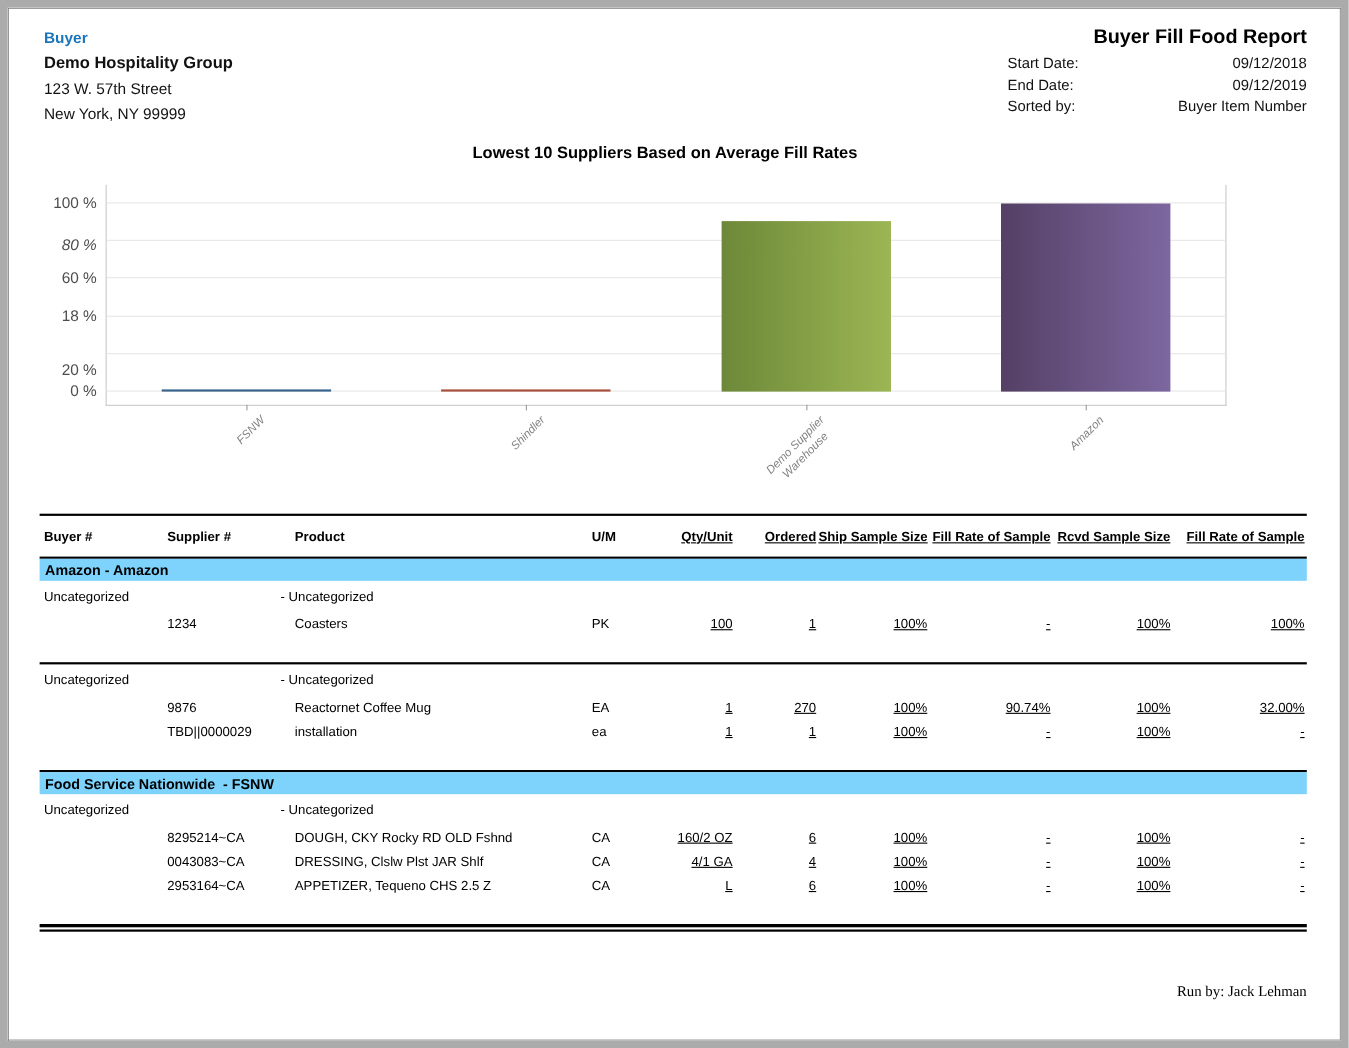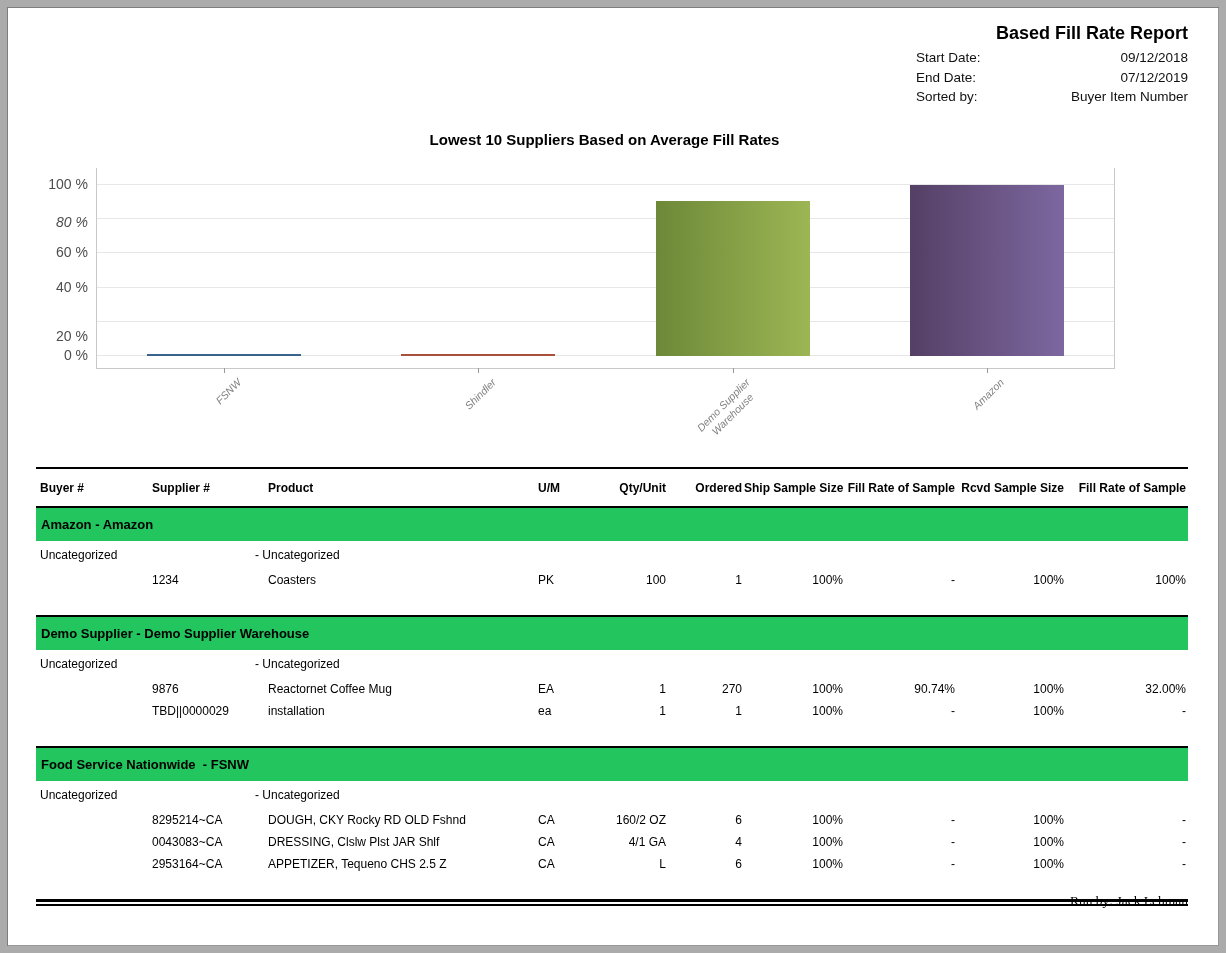--- a/index.html
+++ b/index.html
@@ -30,64 +30,70 @@
   .xlab{position:absolute;top:0;transform:rotate(-45deg);transform-origin:100% 0;
         font-size:10.5px;font-style:italic;color:#828282;white-space:pre-line;text-align:center;line-height:13px;}
 
   
   .report-table{position:absolute;left:29px;top:460px;width:1152px;}
   .t-rule{border-top:2px solid #000;}
   .trow{display:grid;grid-template-columns:112px 116px 270px 62px 72px 76px 101px 112px 109px 122px;
         align-items:center;font-size:12px;color:#000;}
   .thead{height:37px;font-weight:bold;}
   .c{padding-left:4px;text-align:left;white-space:nowrap;overflow:hidden;}
-  .r{text-align:right;padding-right:2px;white-space:nowrap;}
+  .r{text-align:right;padding-right:2px;white-space:nowrap;text-decoration:underline;}
   .b{font-weight:bold;}
   .g-rule{border-top:2px solid #000;}
-  .g-bar{height:33px;background:#22c55e;display:flex;align-items:center;}
+  .g-bar{height:20px;background:#7dd3fc;display:flex;align-items:center;}
   .g-bar span{font-size:13px;font-weight:bold;padding-left:5px;white-space:pre;}
   .uncat{height:28px;font-weight:normal;}
   .dash{grid-column:3;position:relative;left:-13px;}
   .data-row{height:22px;}
   .group{margin-bottom:24px;}
   .group.last{margin-bottom:24px;}
   .b-rule{border-top:3px solid #000;border-bottom:2px solid #000;height:2px;}
 
   
   .footer{position:absolute;right:31px;top:851px;text-align:right;
           font-family:"Liberation Serif",serif;font-size:13.5px;line-height:17px;color:#000;white-space:pre;}
 </style>
 </head>
 <body>
 
 <div class="viewport">
   <div class="page">
 
+    <div class="hdr-left">
+      <div class="buyer-lbl">Buyer</div>
+      <div class="company">Demo Hospitality Group</div>
+      <div class="addr">123 W. 57th Street</div>
+      <div class="addr">New York, NY 99999</div>
+    </div>
 
     <div class="hdr-right">
-      <div class="rpt-title">Based Fill Rate Report</div>
+      <div class="rpt-title">Buyer Fill Food Report</div>
       <div class="meta-row">
         <span>Start Date:</span>
         <span>09/12/2018</span>
       </div>
       <div class="meta-row">
         <span>End Date:</span>
-        <span>07/12/2019</span>
+        <span>09/12/2019</span>
       </div>
       <div class="meta-row">
         <span>Sorted by:</span>
         <span>Buyer Item Number</span>
       </div>
     </div>
 
     <div class="chart-title">Lowest 10 Suppliers Based on Average Fill Rates</div>
     <div class="ylabels" id="ylabels">
         <div class="ylab" style="bottom: 5px;">0 %</div>
         <div class="ylab" style="bottom: 24px; margin-top: 30px;">20 %</div>
-        <div class="ylab" style="bottom: 73.4px;">40 %</div>
+        <div class="ylab" style="bottom: 73.4px;">18 %</div>
         <div class="ylab" style="bottom: 107.6px;">60 %</div>
         <div class="ylab" style="bottom: 138px; font-style: italic;">80 %</div>
         <div class="ylab" style="bottom: 176px;">100 %</div>
       </div>
     <div class="plot" id="plot">
         <div class="gridline" style="bottom: 12px;"></div>
         <div class="gridline" style="bottom: 46.2px;"></div>
         <div class="gridline" style="bottom: 80.4px;"></div>
         <div class="gridline" style="bottom: 114.6px;"></div>
         <div class="gridline" style="bottom: 148.8px;"></div>
@@ -142,23 +148,20 @@
           <div class="r">1</div>
           <div class="r">100%</div>
           <div class="r">-</div>
           <div class="r">100%</div>
           <div class="r">100%</div>
         </div>
       </div>
 
       <div class="group">
         <div class="g-rule"></div>
-        <div class="g-bar">
-          <span>Demo Supplier - Demo Supplier Warehouse</span>
-        </div>
         <div class="trow uncat">
           <div class="c">Uncategorized</div>
           <div class="c dash">- Uncategorized</div>
         </div>
         <div class="trow data-row">
           <div class="c"></div>
           <div class="c">9876</div>
           <div class="c">Reactornet Coffee Mug</div>
           <div class="c">EA</div>
           <div class="r">1</div>

